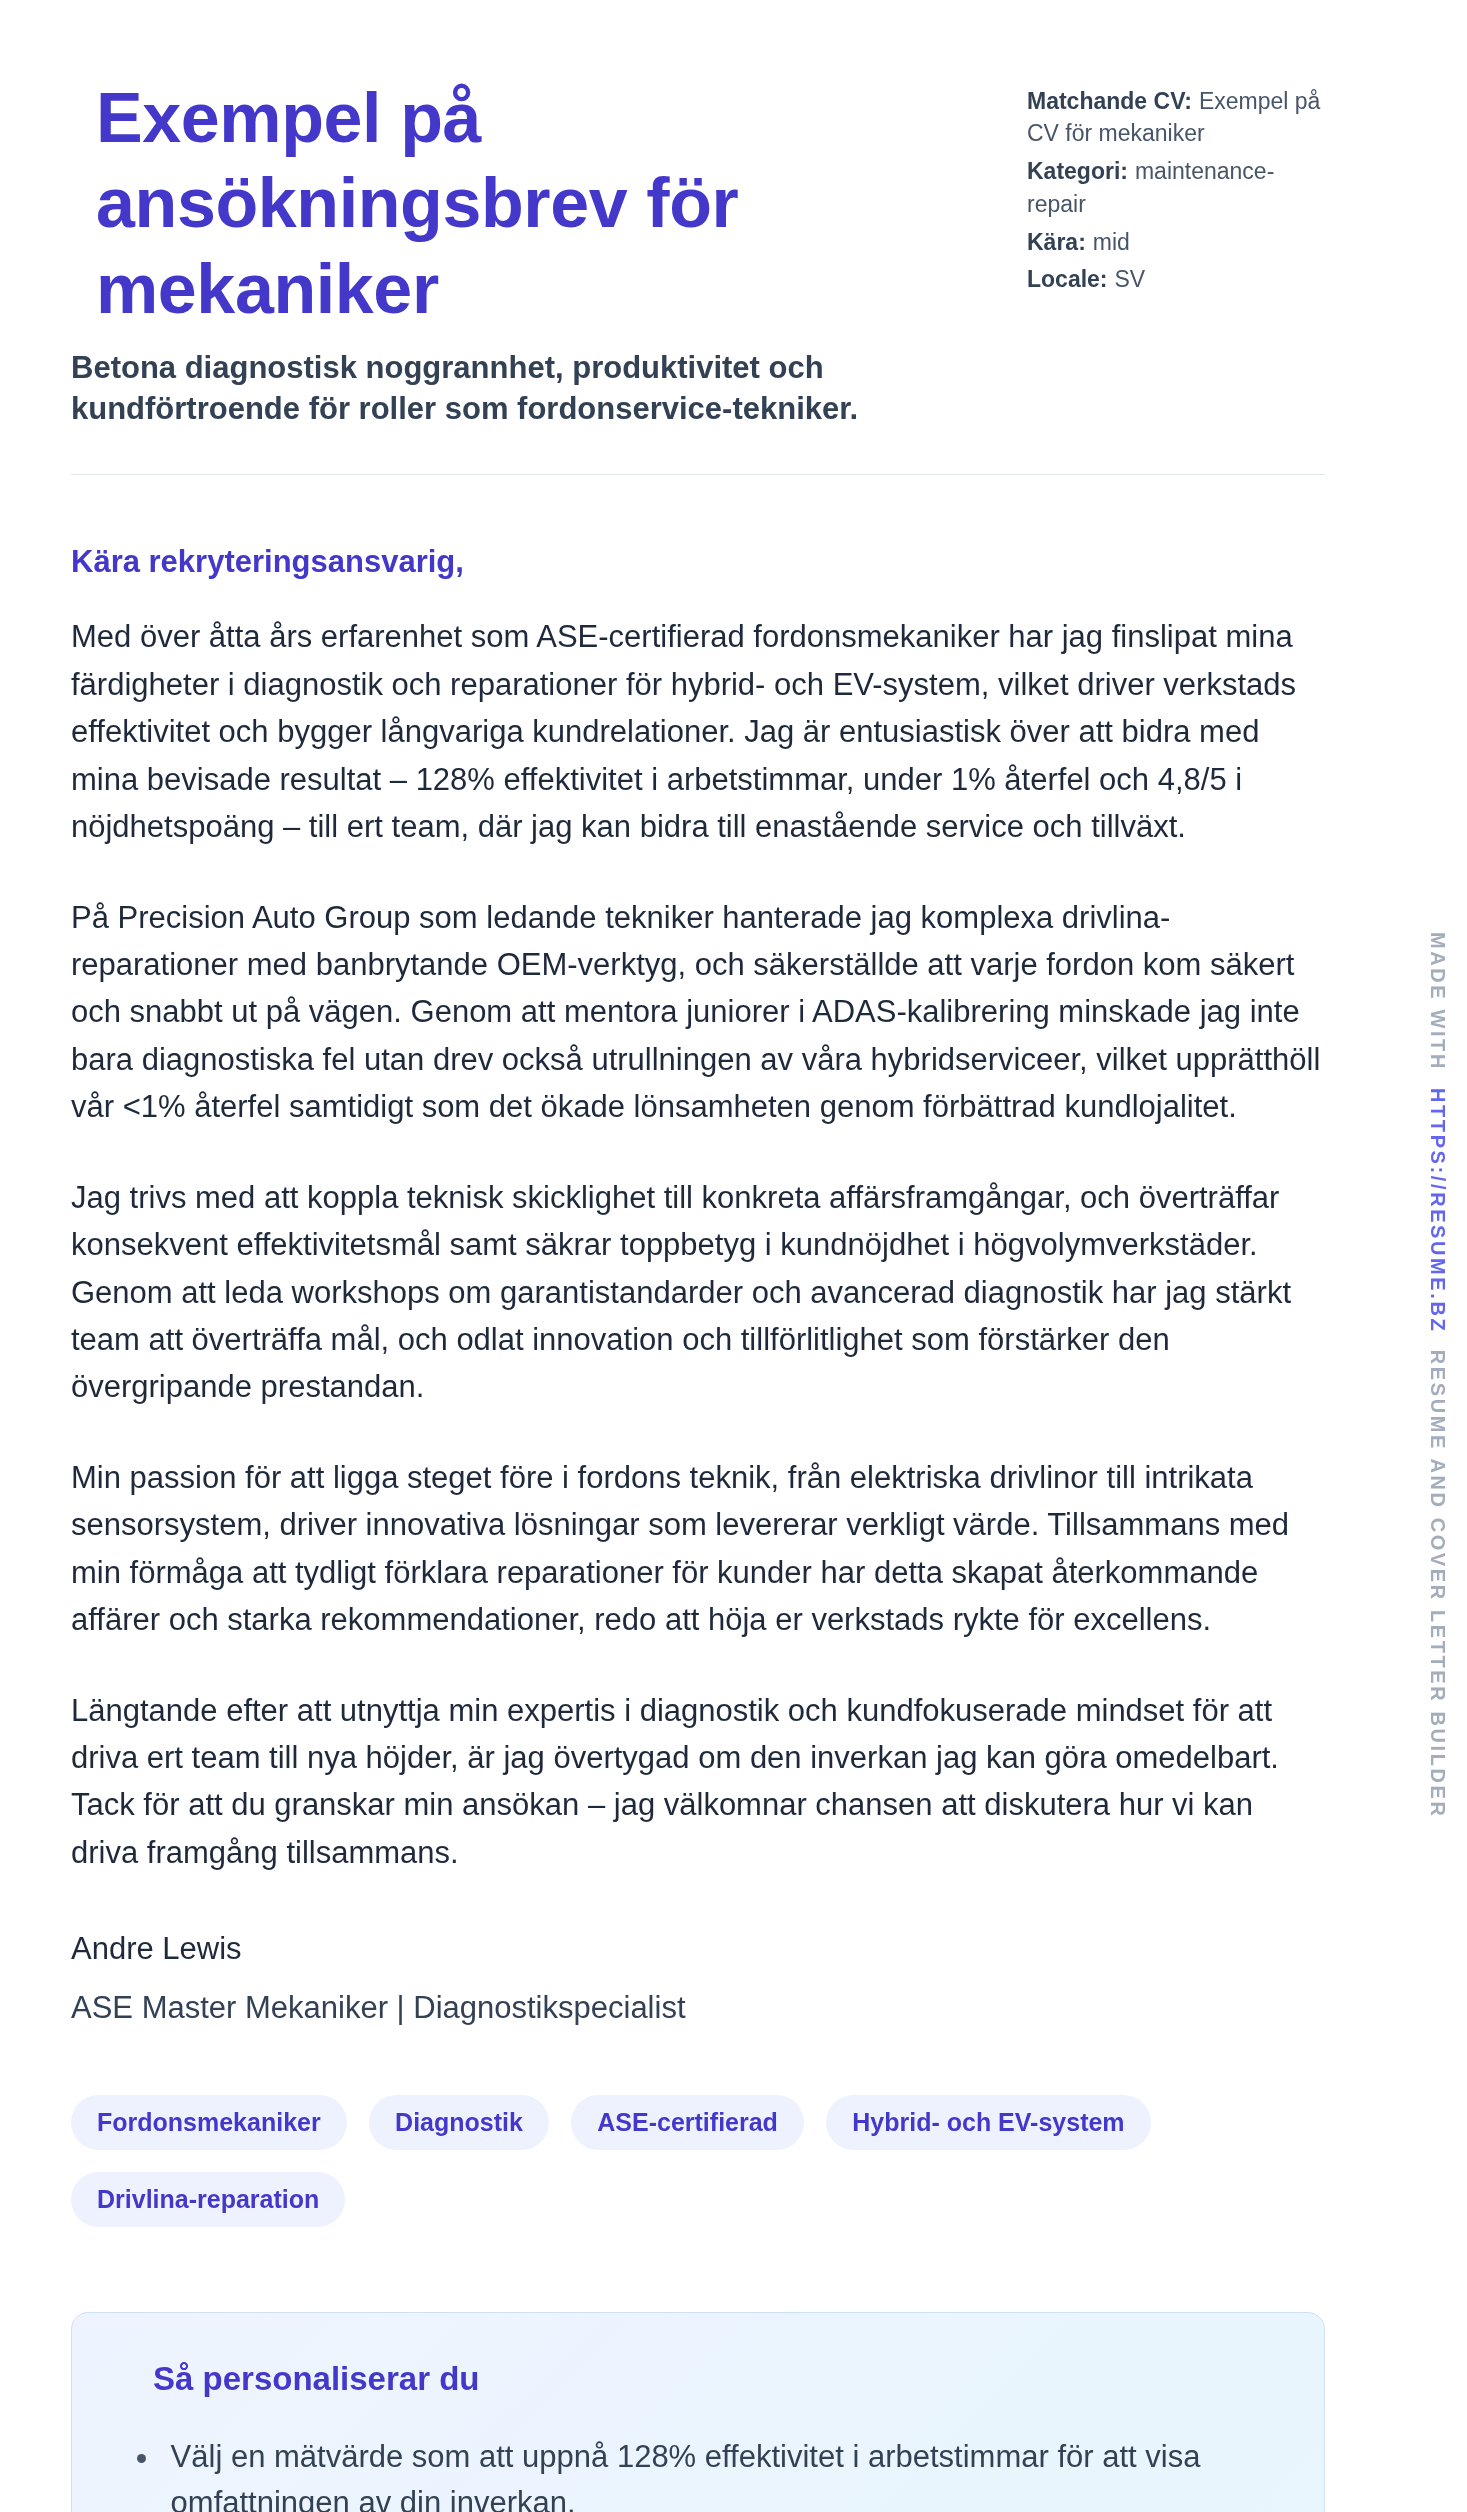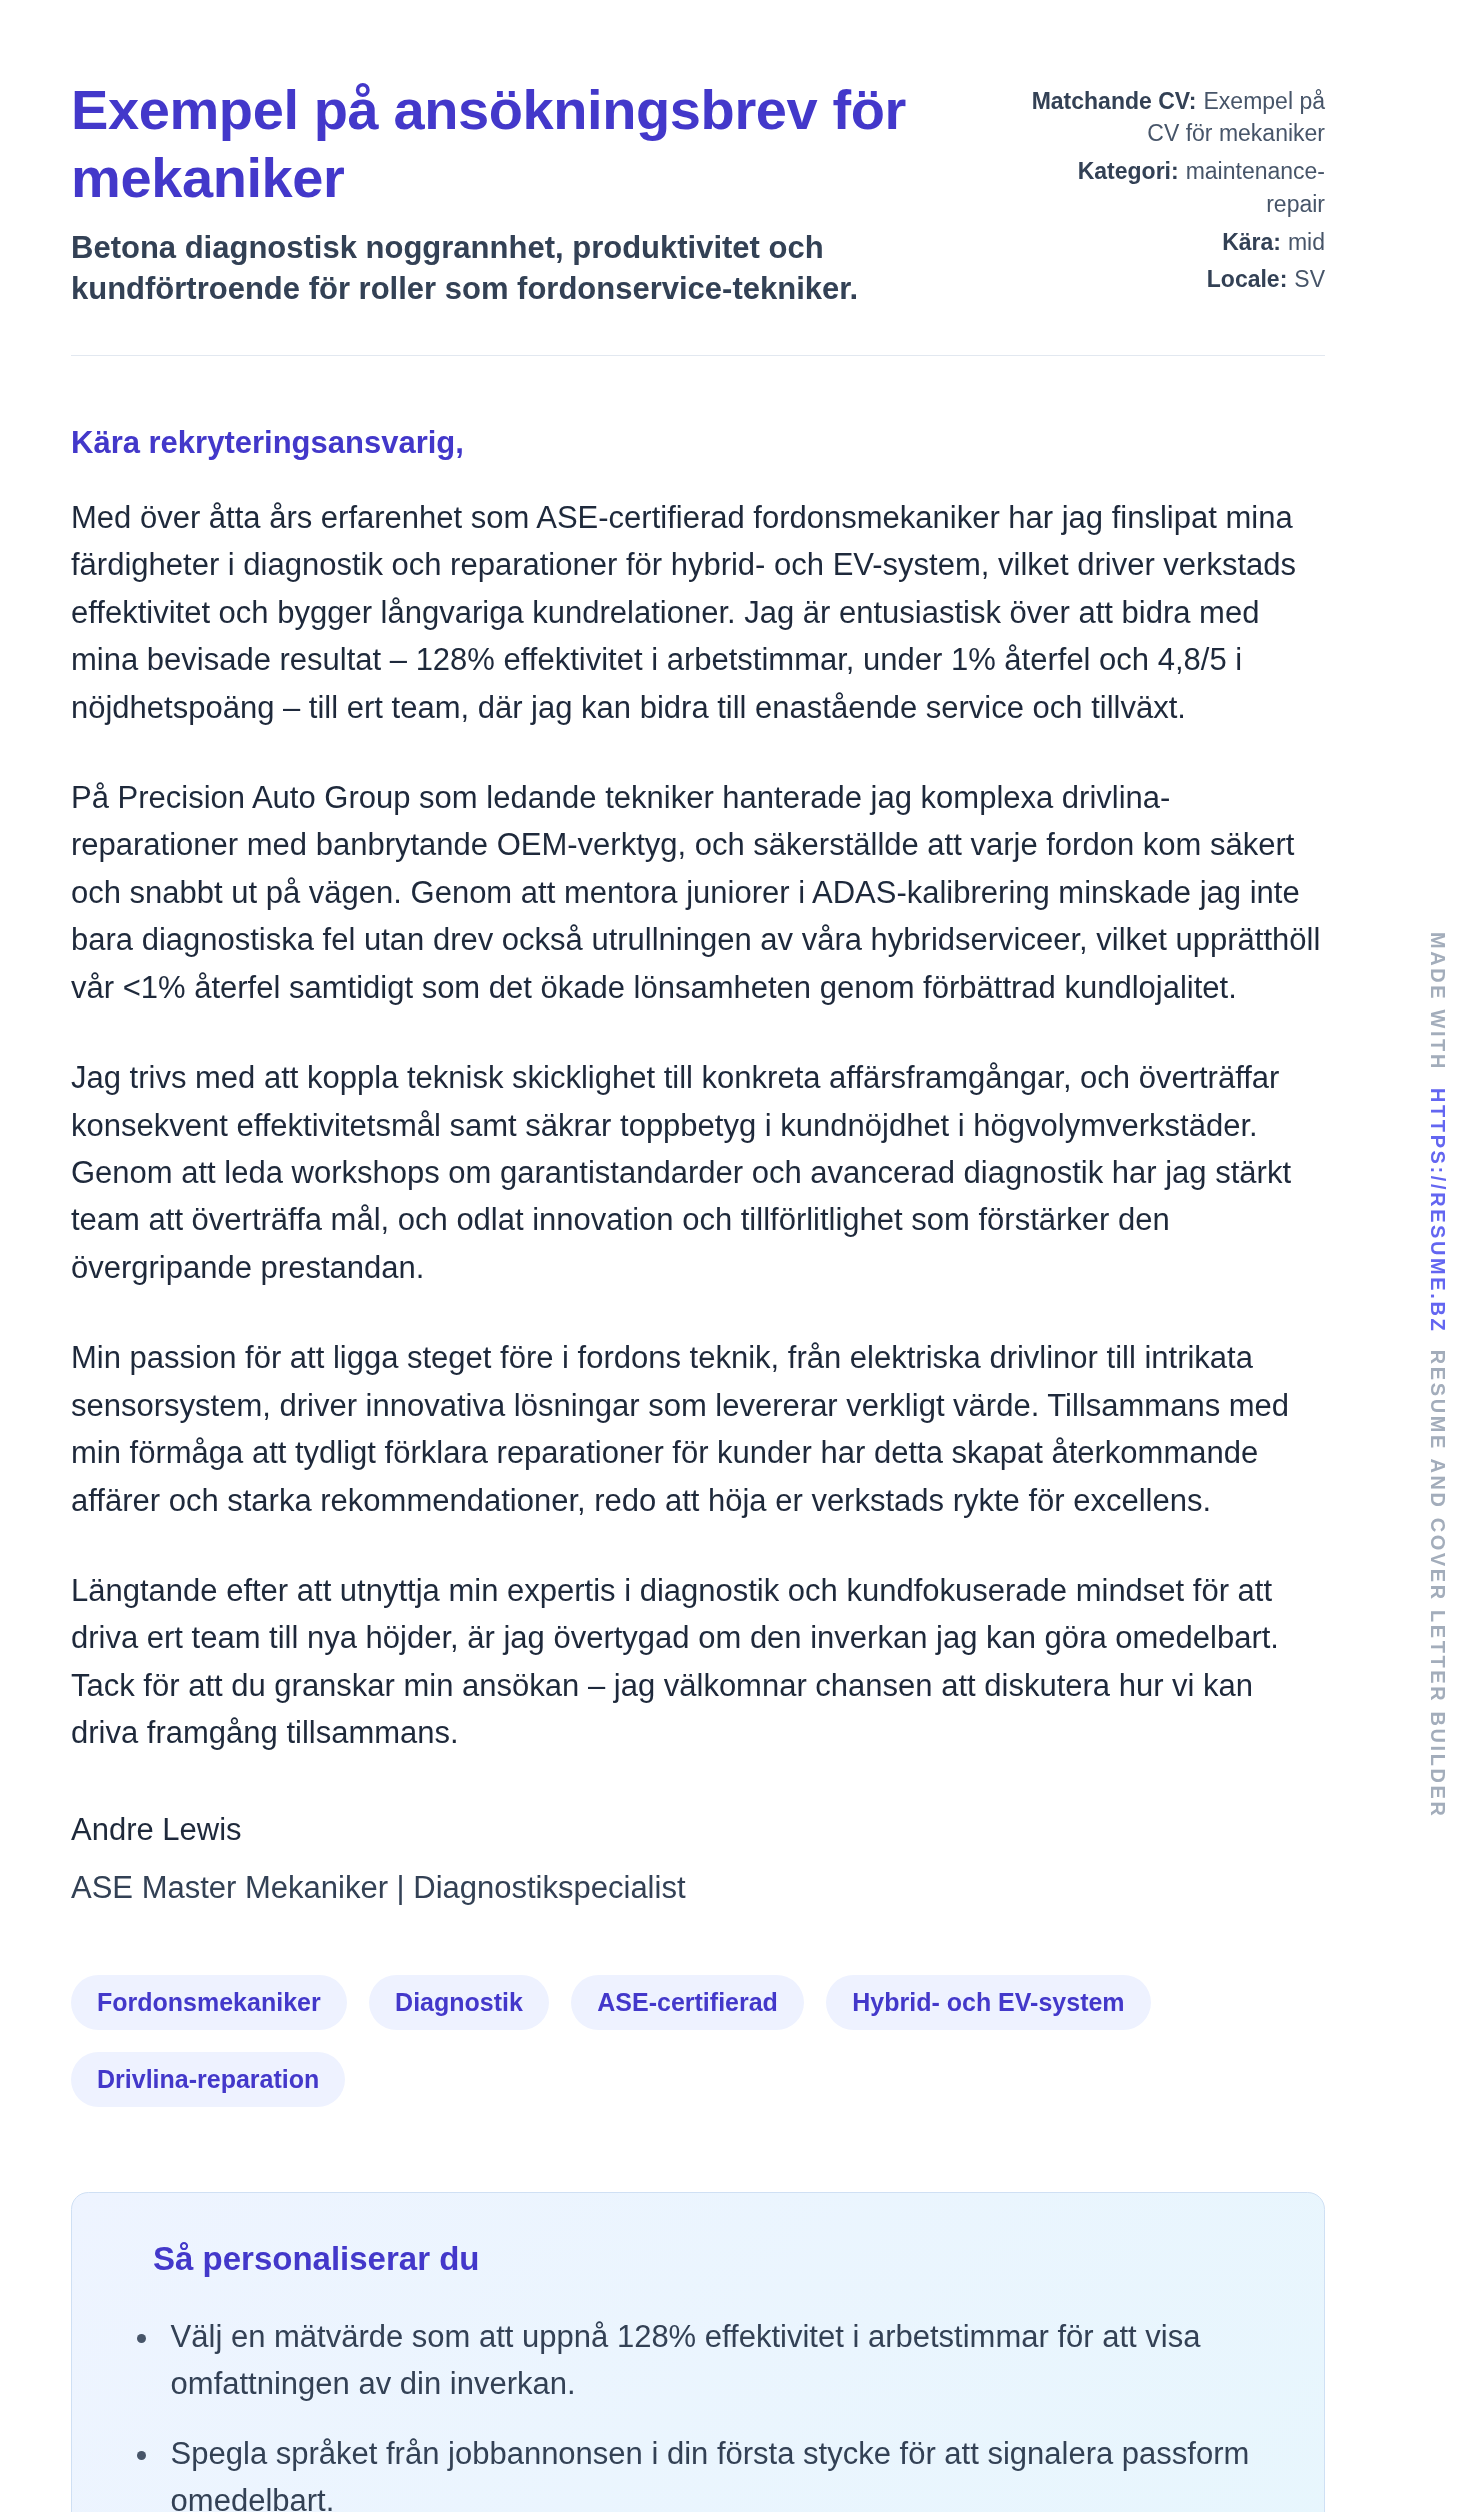--- a/index.html
+++ b/index.html
@@ -26,40 +26,40 @@
   
   .header {
     display: flex;
     justify-content: space-between;
     align-items: flex-start;
   }
 
   .header-left { max-width: 924px; }
 
   .page-title {
-    font-size: 56px;
+    font-size: 70px;
     line-height: 1.22;
     font-weight: 700;
     letter-spacing: -0.4px;
     color: var(--accent, #4338ca);
+    margin-left: 25px;
   }
 
   .page-subtitle {
     margin-top: 15.5px;
     font-size: 31px;
     line-height: 1.32;
     font-weight: 700;
     color: #334155;
     max-width: 881px;
   }
 
   .meta {
     width: 298px;
     padding-top: 8.6px;
-    text-align: right;
     font-size: 23px;
     line-height: 1.42;
     color: #475569;
   }
 
   .meta-row { margin-bottom: 5.2px; }
 
   .meta-label {
     font-weight: 700;
     color: #334155;

